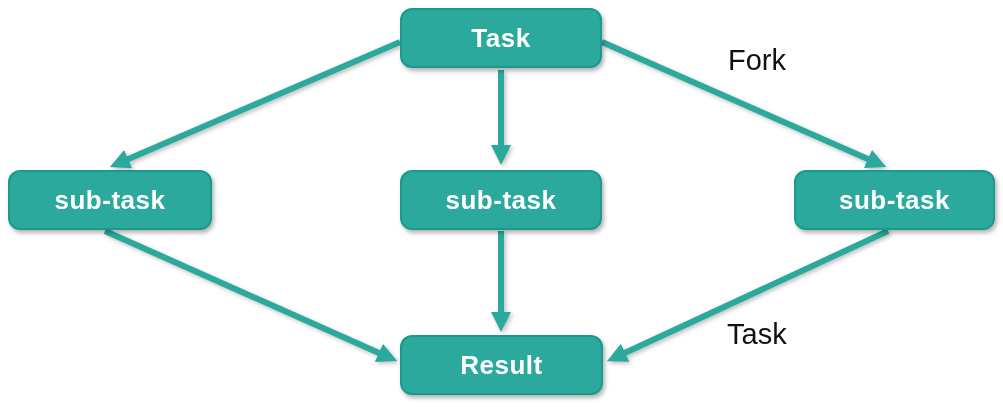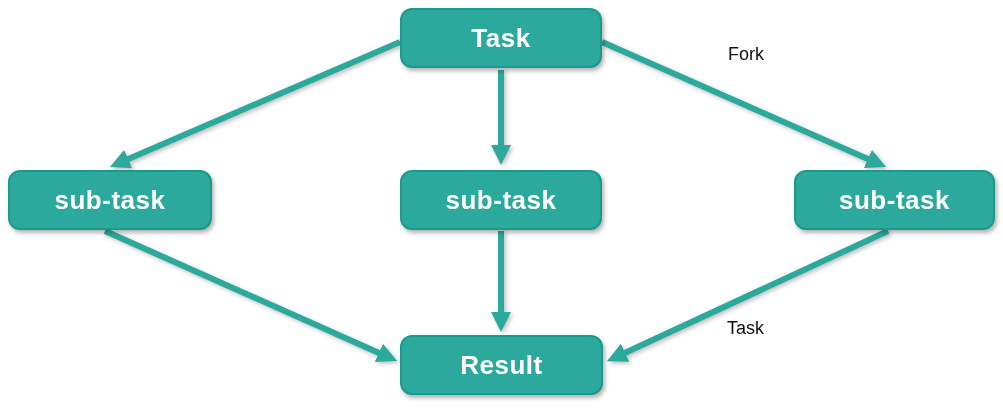--- a/index.html
+++ b/index.html
@@ -39,21 +39,21 @@
     letter-spacing: 0.5px;
   }
   .node-task   { left: 400px; top: 8px;   width: 202px; height: 60px; }
   .node-sub-l  { left: 8px;   top: 170px; width: 204px; height: 60px; }
   .node-sub-c  { left: 400px; top: 170px; width: 202px; height: 60px; }
   .node-sub-r  { left: 794px; top: 170px; width: 201px; height: 60px; }
   .node-result { left: 400px; top: 335px; width: 203px; height: 60px; }
   .edge-label {
     position: absolute;
     color: #111111;
-    font-size: 18px;
+    font-size: 29px;
     font-weight: 400;
   }
   .label-fork { left: 728px; top: 44px; }
   .label-join { left: 727px; top: 318px; }
 </style>
 </head>
 <body>
 
 <div class="canvas">
 

